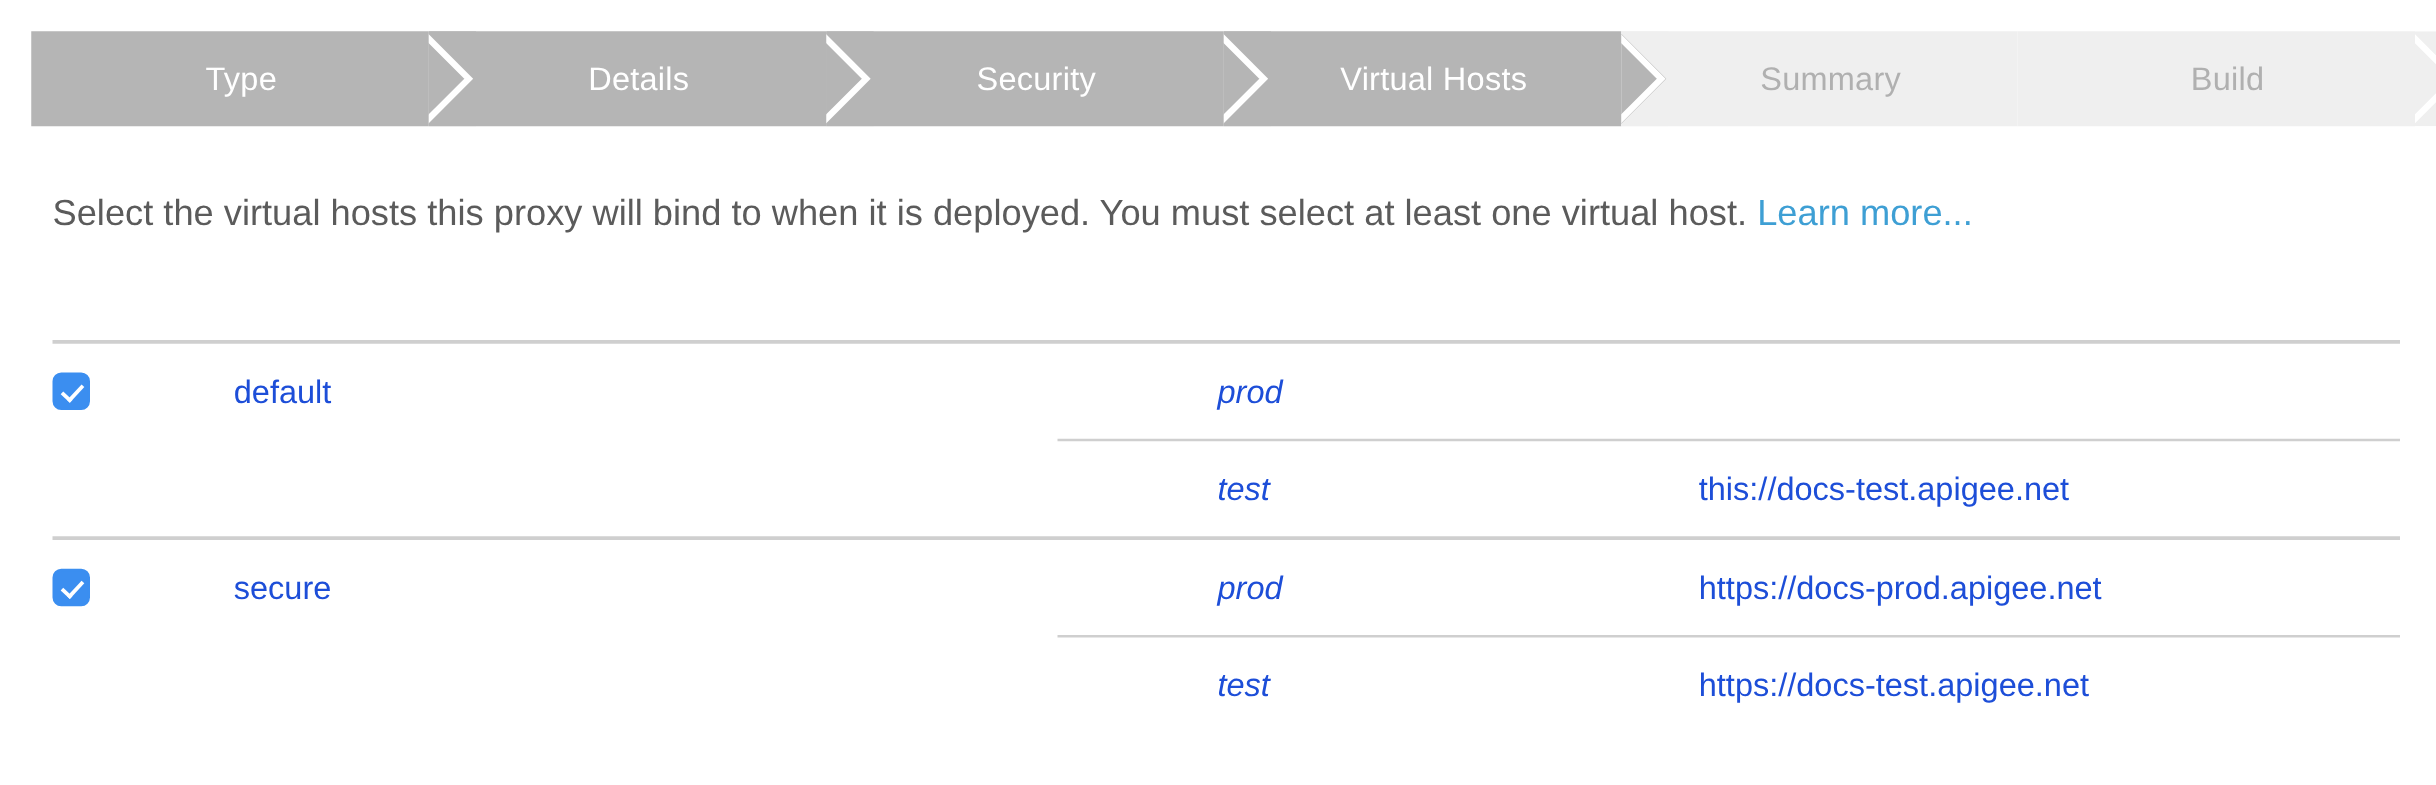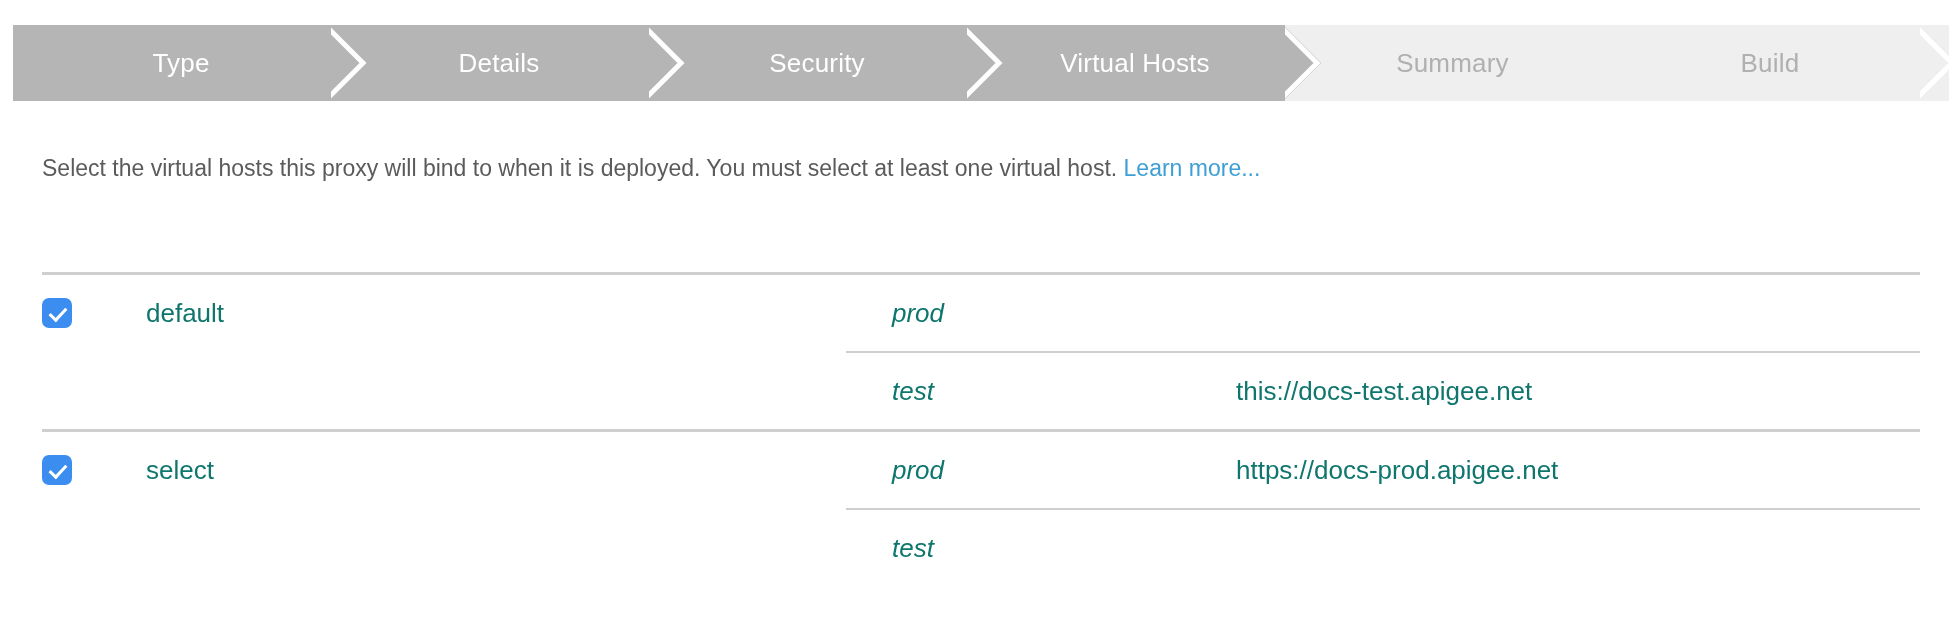--- a/index.html
+++ b/index.html
@@ -12,21 +12,21 @@
     width: 1949px;
     height: 628px;
     font-family: "Liberation Sans", sans-serif;
     color: #4a4a4a;
     overflow: hidden;
   }
 
   
   .wizard {
     position: absolute;
-    left: 13px;
+    left: 25px;
     top: 25px;
     width: 1907px;
     height: 76px;
     display: flex;
     background: #ffffff;
   }
   .step {
     position: relative;
     flex: 0 0 auto;
     height: 76px;
@@ -61,21 +61,21 @@
     z-index: 4;
     pointer-events: none;
   }
   .step .notch svg { display: block; }
 
   
   .description {
     position: absolute;
     left: 42px;
     top: 155px;
-    font-size: 23px;
+    font-size: 29px;
     color: #5b5b5b;
     white-space: nowrap;
   }
   .description .link {
     color: #3e9fd4;
     cursor: pointer;
   }
 
   
   .vh-table {
@@ -108,21 +108,22 @@
     width: 100%;
   }
 
   .vh-group { width: 100%; }
 
   .vh-row {
     display: flex;
     align-items: center;
     min-height: 76px;
     font-size: 26px;
-    color: #0f766e;
+    color: #1d4ed8;
+    gap: 41px;
   }
   .vh-row .col-name  { padding-left: 32px; }
   .vh-row .col-env   { padding-left: 14px; font-style: italic; }
   .vh-row .col-host  { padding-left: 14px; }
 
   
   .inner-divider {
     display: flex;
     width: 100%;
   }
@@ -251,28 +252,29 @@
           <div class="col-env">test</div>
           <div class="col-host">this://docs-test.apigee.net</div>
         </div>
       </div>
       <div class="group-divider"></div>
       <div class="vh-group">
         <div class="vh-row">
           <div class="col-check">
             <span class="checkbox checked"></span>
           </div>
-          <div class="col-name">select</div>
+          <div class="col-name">secure</div>
           <div class="col-env">prod</div>
           <div class="col-host">https://docs-prod.apigee.net</div>
         </div>
         <div class="inner-divider">
           <div class="spacer"></div>
           <div class="line"></div>
         </div>
         <div class="vh-row">
           <div class="col-check"></div>
           <div class="col-name"></div>
           <div class="col-env">test</div>
+          <div class="col-host">https://docs-test.apigee.net</div>
         </div>
       </div>
     </div>
 </div>
 
 </body></html>

